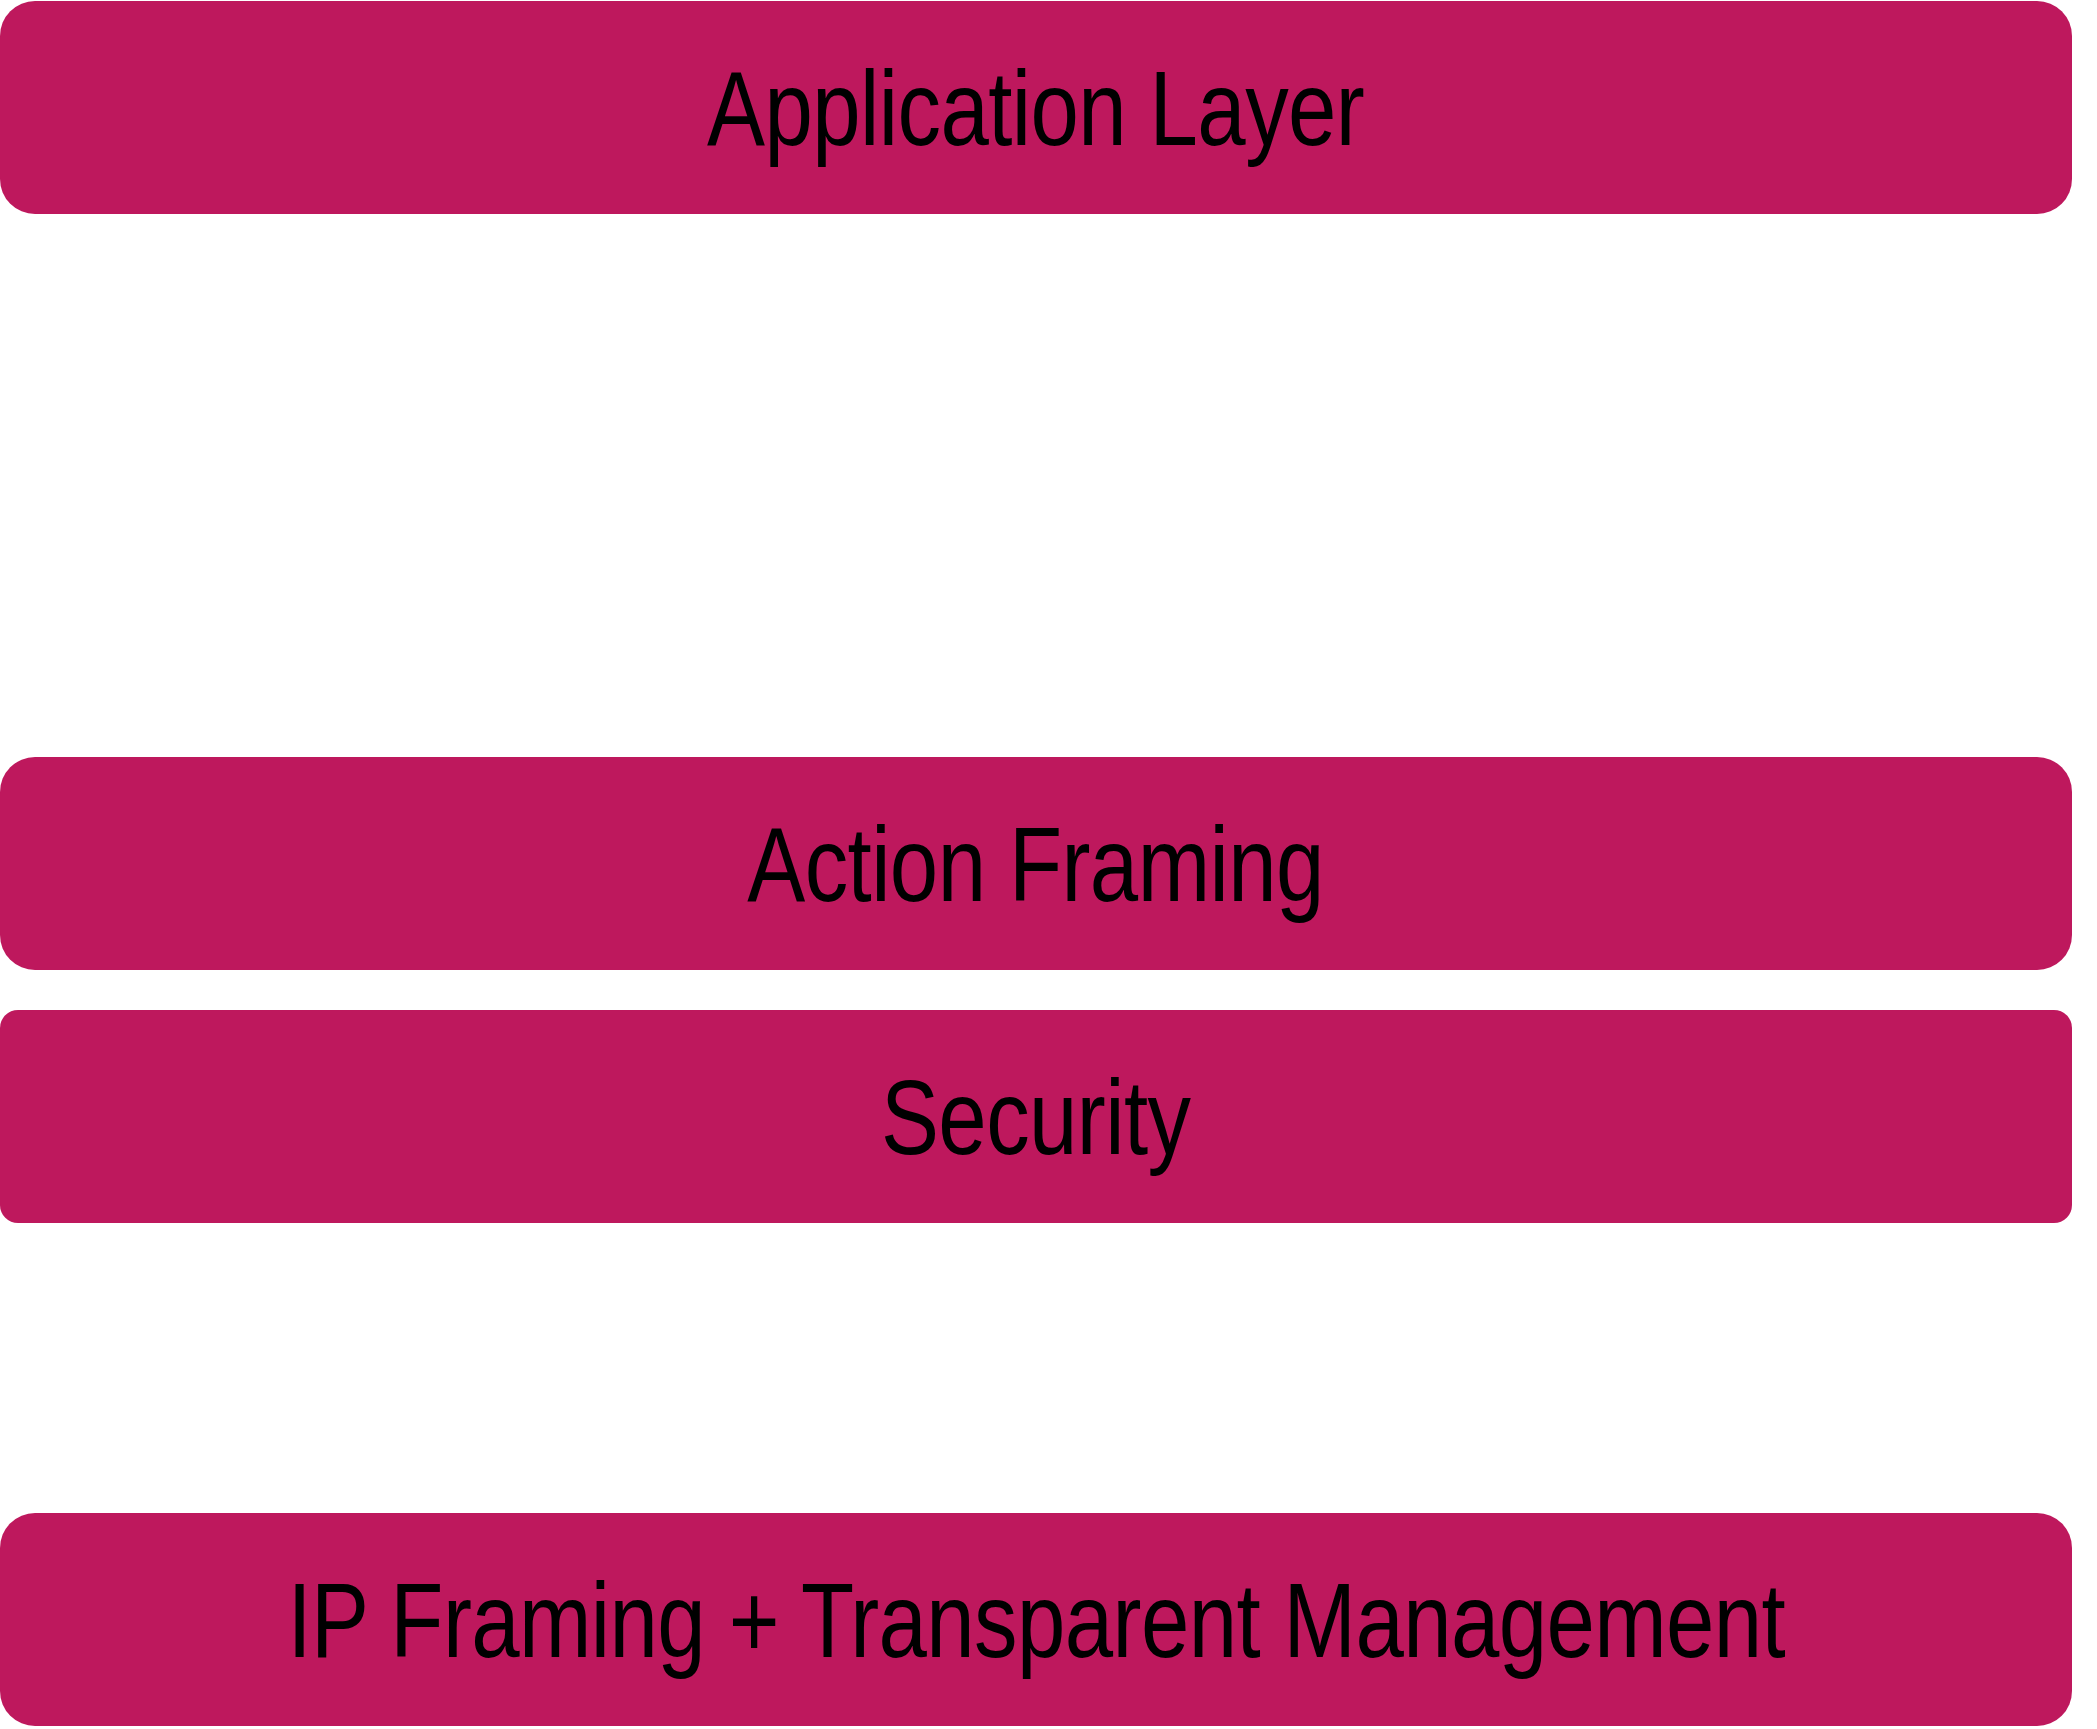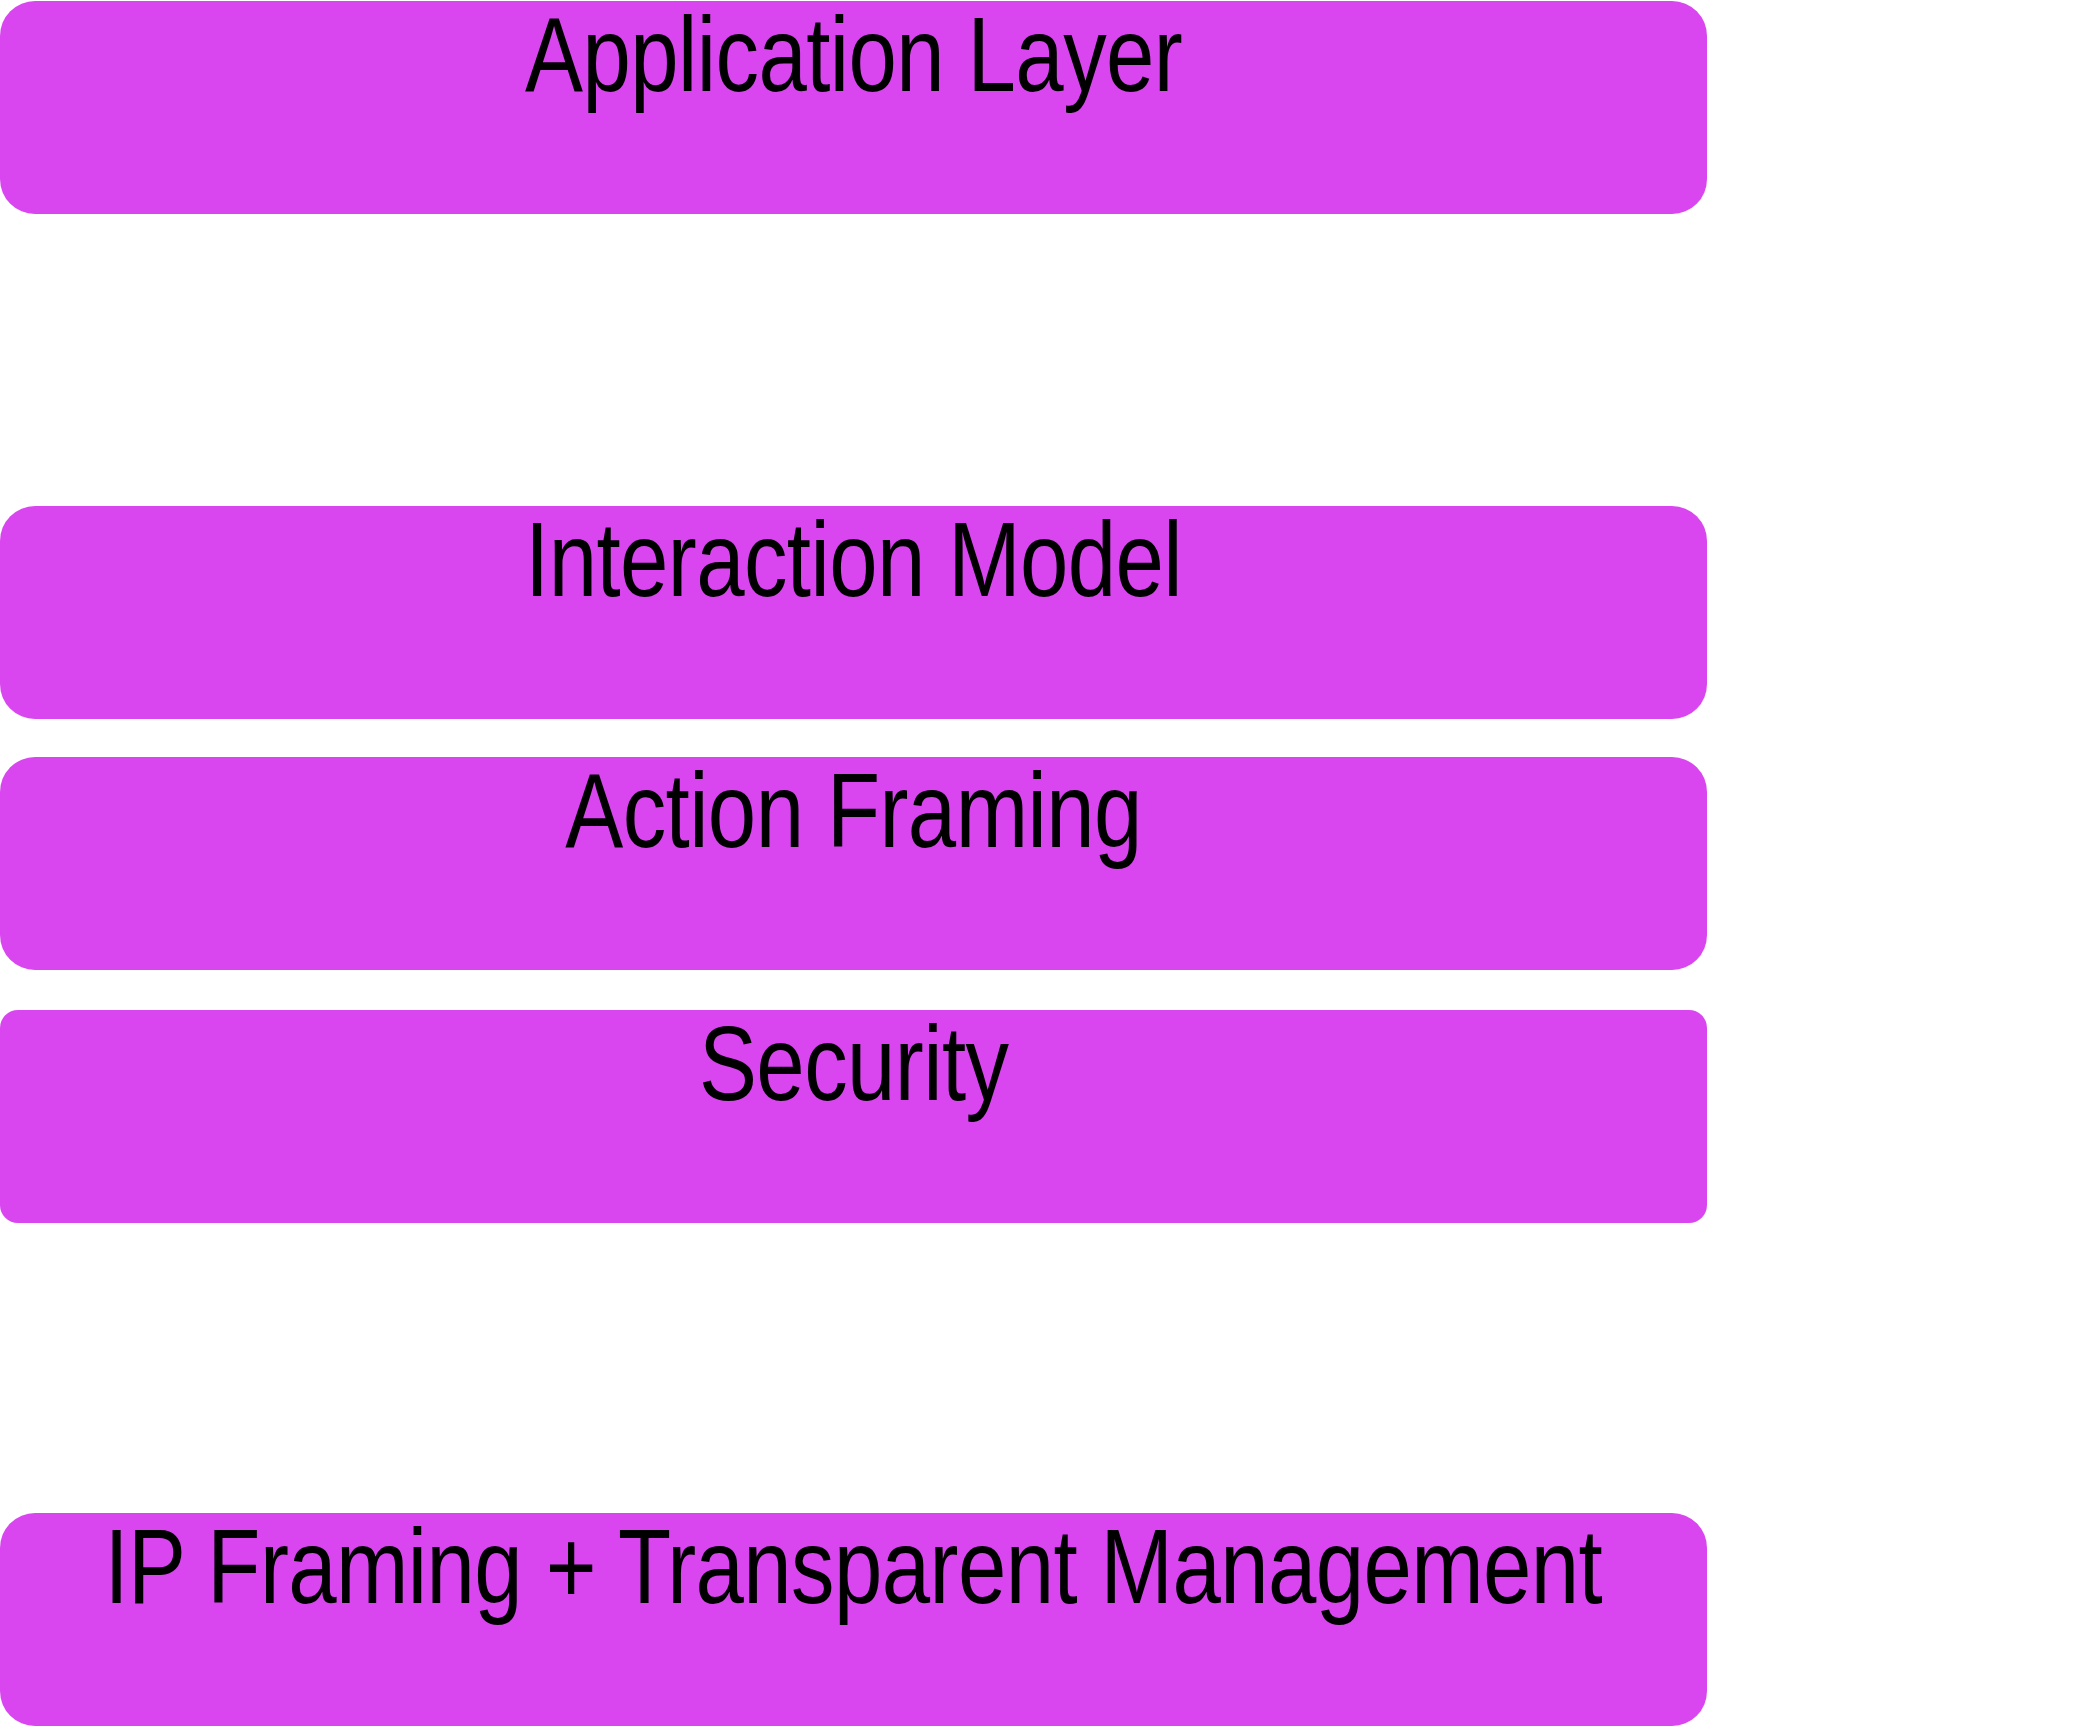--- a/index.html
+++ b/index.html
@@ -21,26 +21,26 @@
     position: relative;
     width: 2097px;
     height: 1730px;
     
     padding: 0;
   }
 
   .layer-bar {
     position: absolute;
     left: 0px;
-    width: 1707px;
+    width: 2072px;
     height: 213px;
-    background: #d946ef;
+    background: #be185d;
     border-radius: 35px;
     display: flex;
-    align-items: flex-start;
+    align-items: center;
     justify-content: center;
     overflow: visible;
   }
 
   .layer-label {
     color: #000000;
     font-size: 106px;
     line-height: 1;
     font-weight: 400;
     letter-spacing: -0.7px;
@@ -63,23 +63,20 @@
 </head>
 <body>
 
 <div id="layer-stack">
 
   <div class="layer-bar bar-0">
     <span class="layer-label">Application Layer</span>
   </div>
 
 
-  <div class="layer-bar bar-2">
-    <span class="layer-label">Interaction Model</span>
-  </div>
 
   <div class="layer-bar bar-3">
     <span class="layer-label">Action Framing</span>
   </div>
 
   <div class="layer-bar bar-4">
     <span class="layer-label">Security</span>
   </div>
 
 

